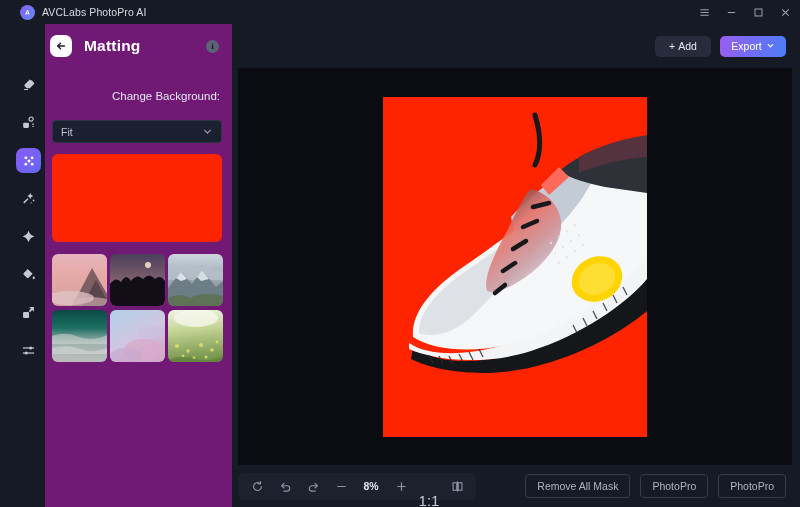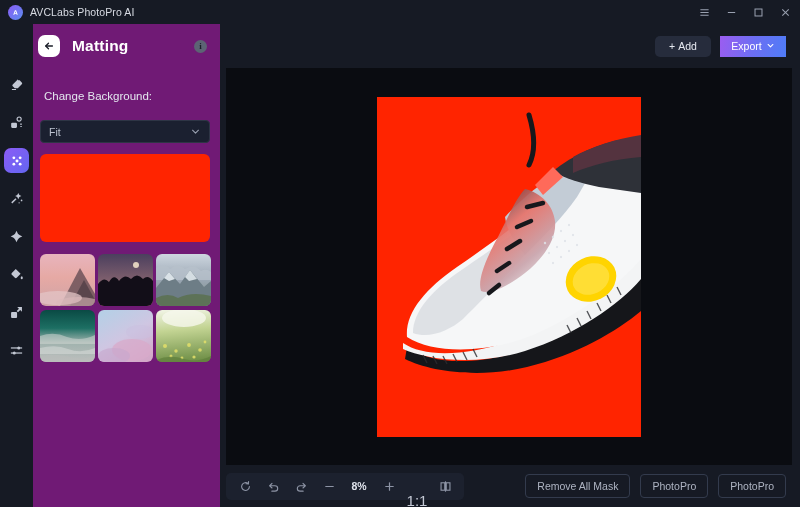--- a/index.html
+++ b/index.html
@@ -6,21 +6,21 @@
   html, body {
     width: 800px; height: 507px;
     background: #12151d;
     font-family: "Liberation Sans", sans-serif;
     overflow: hidden;
   }
   .app {
     position: relative;
     width: 800px; height: 507px;
     background: #161a24;
-    display: flex; flex-direction: column;
+    display: flex; flex-direction: column; padding-left: 12px;
   }
 
   
   .titlebar {
     height: 24px; flex: 0 0 24px;
     background: #161a24;
     display: flex; align-items: center;
     padding: 0 8px 0 8px;
   }
   .brand { display: flex; align-items: center; gap: 7px; }
@@ -90,21 +90,21 @@
     font-size: 9px; font-weight: bold;
     display: flex; align-items: center; justify-content: center;
     font-family: "Liberation Serif", serif;
     cursor: pointer;
   }
 
   .panel-inner { padding: 0 12px 0 6px; }
 
   .section-label {
     font-size: 11.5px; color: #e3e6ee;
-    margin: 22px 0 0 4px; padding-left: 1px;
+    margin: 22px 0 0 4px; padding-left: 1px; text-align: right;
   }
 
   .tabs { display: flex; gap: 26px; margin: 14px 0 0 1px; }
   .tab {
     font-size: 11.5px; color: #868d9e; cursor: pointer;
     padding-bottom: 5px; position: relative;
   }
   .tab.active { color: #ffffff; }
   .tab.active::after {
     content: ''; position: absolute; left: 0; right: 0; bottom: 0;
@@ -169,21 +169,21 @@
   }
   .add-btn {
     width: 56px; height: 21px; border-radius: 5px;
     background: #262c3c; color: #e6e9f0;
     font-size: 10.5px;
     display: flex; align-items: center; justify-content: center;
     gap: 3px; cursor: pointer; border: none;
     font-family: "Liberation Sans", sans-serif;
   }
   .export-btn {
-    width: 66px; height: 21px; border-radius: 0;
+    width: 66px; height: 21px; border-radius: 5px;
     background: linear-gradient(100deg, #9b5df0 0%, #6d6ef3 50%, #4f7cf7 100%);
     color: #ffffff; font-size: 10.5px;
     display: flex; align-items: center; justify-content: center;
     gap: 4px; cursor: pointer; border: none;
     font-family: "Liberation Sans", sans-serif;
   }
 
   .canvas {
     flex: 1; min-height: 0;
     background: #0a0c11;

